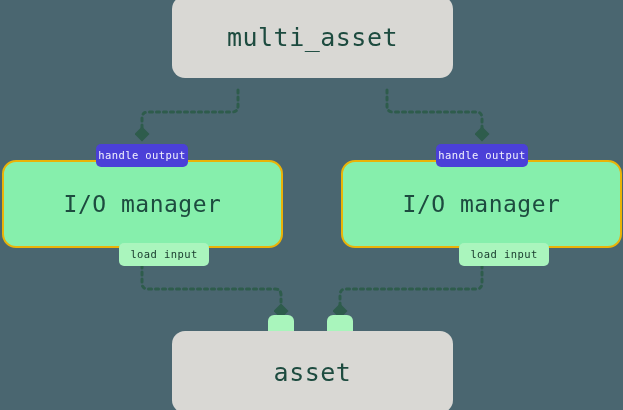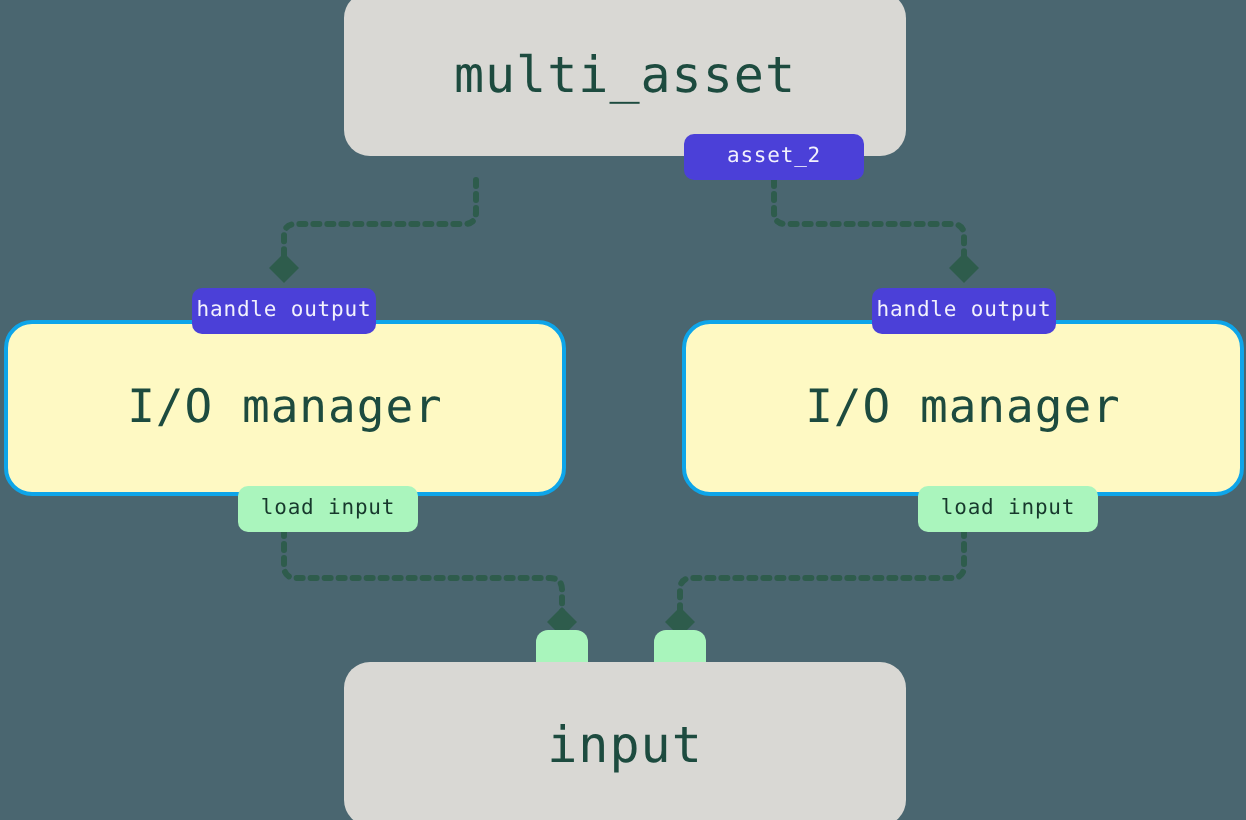--- a/index.html
+++ b/index.html
@@ -34,22 +34,22 @@
     box-sizing: border-box;
     display: flex;
     align-items: center;
     justify-content: center;
   }
   .node-asset {
     background: #d9d8d4;
     border-radius: 13px;
   }
   .node-iomgr {
-    background: #fef9c3;
-    border: 2px solid #0ea5e9;
+    background: #86efac;
+    border: 2px solid #eab308;
     border-radius: 14px;
   }
   .node-title {
     color: #1d4b3f;
     font-size: 25px;
     letter-spacing: 0.5px;
     white-space: nowrap;
     line-height: 1;
   }
   .node-title.small {
@@ -108,21 +108,20 @@
     <path d="M142,265 L142,283 Q142,289 148,289 L275,289 Q281,289 281,295 L281,311" fill="none" stroke="#2e5c4c" stroke-width="3" stroke-dasharray="3 4" stroke-linecap="round" marker-end="url(#diamond)"></path>
 
     <path d="M482,265 L482,283 Q482,289 476,289 L346,289 Q340,289 340,295 L340,311" fill="none" stroke="#2e5c4c" stroke-width="3" stroke-dasharray="3 4" stroke-linecap="round" marker-end="url(#diamond)"></path>
   </svg>
 
   <div class="node node-asset" style="left:172px; top:-4px; width:281px; height:82px;">
     <span class="node-title">multi_asset</span>
   </div>
 
 
-  <div class="badge badge-out" style="left:342px; top:67px; width:90px;">asset_2</div>
 
   <div class="node node-iomgr" style="left:2px; top:160px; width:281px; height:88px;">
     <span class="node-title small">I/O manager</span>
   </div>
 
   <div class="badge badge-out" style="left:96px; top:144px; width:92px;">handle output</div>
 
   <div class="badge badge-in" style="left:97px; top:243px; width:90px;">load input</div>
 
   <div class="node node-iomgr" style="left:341px; top:160px; width:281px; height:88px;">
@@ -130,16 +129,16 @@
   </div>
 
   <div class="badge badge-out" style="left:436px; top:144px; width:92px;">handle output</div>
 
   <div class="badge badge-in" style="left:437px; top:243px; width:90px;">load input</div>
 
   <div class="handle-square" style="left:268px; top:315px;"></div>
   <div class="handle-square" style="left:327px; top:315px;"></div>
 
   <div class="node node-asset" style="left:172px; top:331px; width:281px; height:82px;">
-    <span class="node-title">input</span>
+    <span class="node-title">asset</span>
   </div>
 
 </div>
 
 </body></html>

